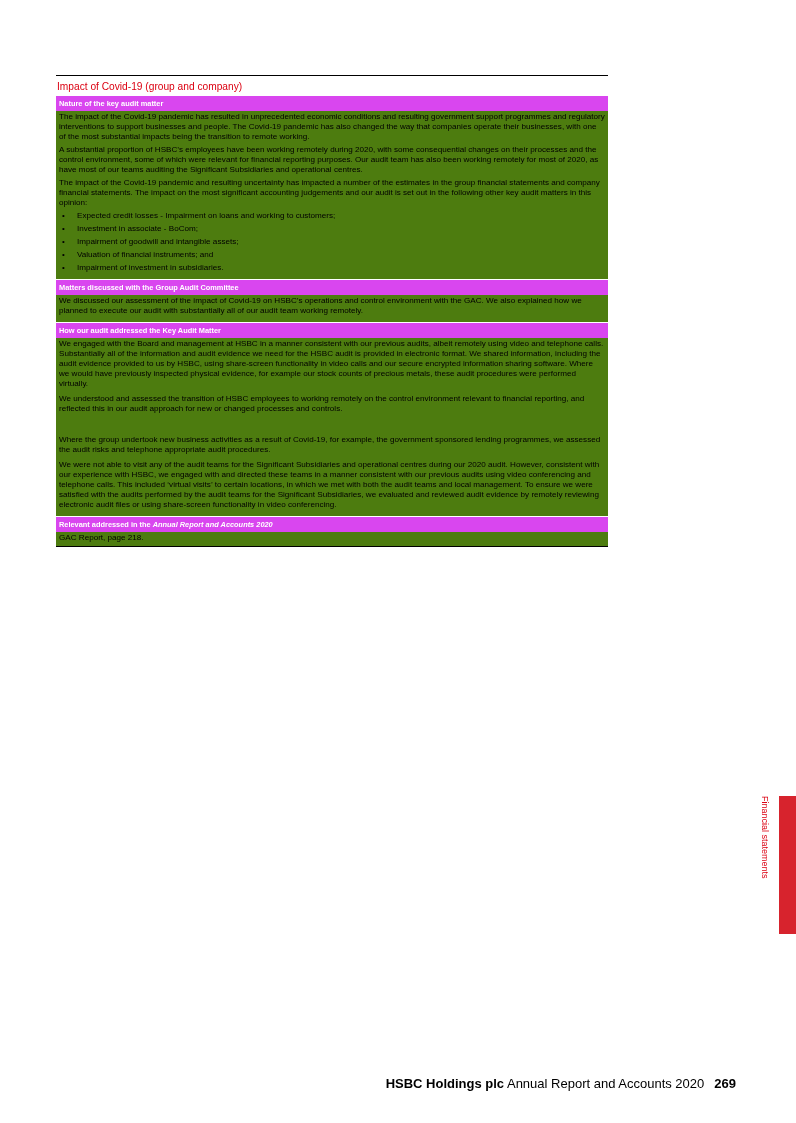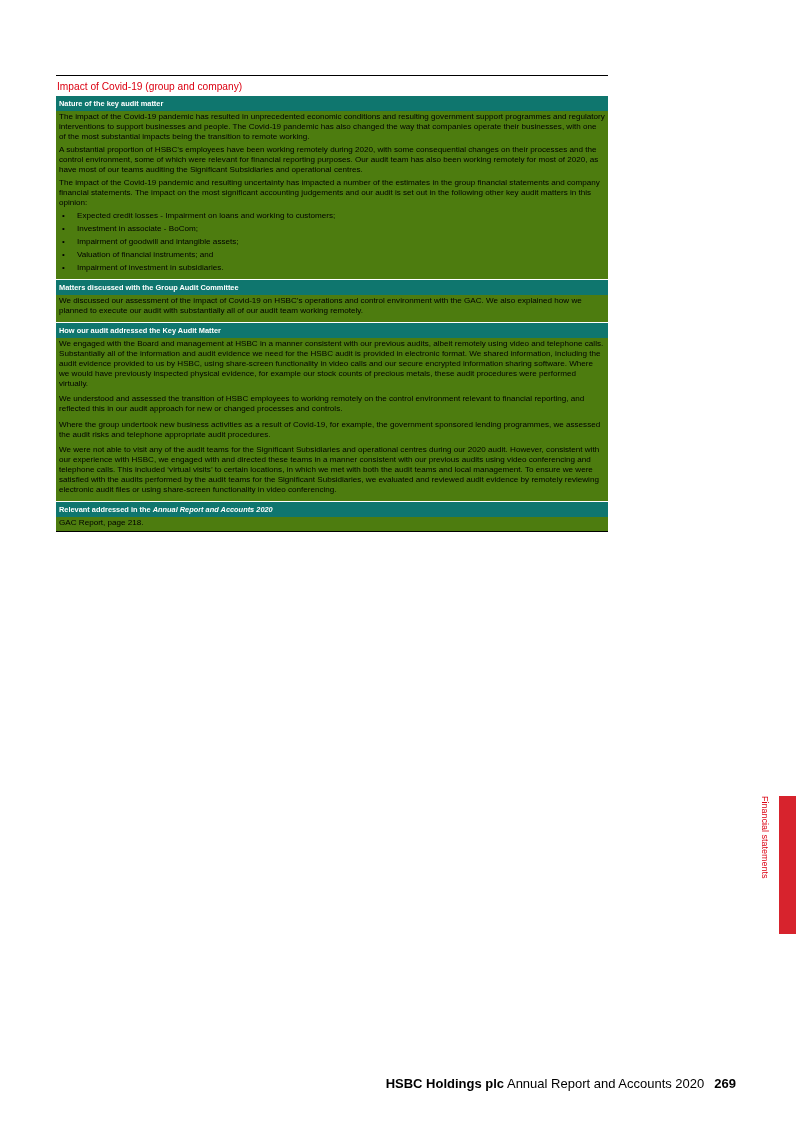--- a/index.html
+++ b/index.html
@@ -6,21 +6,21 @@
     body {
       width: 796px; height: 1123px; position: relative; overflow: hidden;
       font-family: "Liberation Sans", sans-serif; color: #000;
     }
     .content { position: absolute; left: 56px; top: 75px; width: 552px; }
     .top-rule { border-top: 1px solid #000; height: 0; }
     .section-title {
       color: #db0011; font-size: 10.2px; padding: 4px 0 2px 1px; line-height: 14px;
     }
     .bar {
-      background: #0f766e; color: #fff; font-weight: bold; font-size: 7.4px;
+      background: #d946ef; color: #fff; font-weight: bold; font-size: 7.4px;
       padding: 3px 3px 2px 3px; line-height: 10px;
     }
     .bar i { font-style: italic; }
     .body {
       background: #4d7c0f; font-size: 8.1px; line-height: 10.1px;
       padding: 1px 3px 3px 3px; border-bottom: 1px solid #fff;
     }
     .body p { margin: 0 0 2.6px 0; }
     .body ul { margin: 0; padding: 0; list-style: none; }
     .body li { position: relative; padding-left: 18px; margin-bottom: 3px; }
@@ -64,21 +64,21 @@
   </div>
 
   <div class="bar">Matters discussed with the Group Audit Committee</div>
   <div class="body">
     <p>We discussed our assessment of the impact of Covid-19 on HSBC’s operations and control environment with the GAC. We also explained how we planned to execute our audit with substantially all of our audit team working remotely.</p>
   </div>
 
   <div class="bar">How our audit addressed the Key Audit Matter</div>
   <div class="body">
     <p style="margin-bottom:5px">We engaged with the Board and management at HSBC in a manner consistent with our previous audits, albeit remotely using video and telephone calls. Substantially all of the information and audit evidence we need for the HSBC audit is provided in electronic format. We shared information, including the audit evidence provided to us by HSBC, using share-screen functionality in video calls and our secure encrypted information sharing software. Where we would have previously inspected physical evidence, for example our stock counts of precious metals, these audit procedures were performed virtually.</p>
-    <p style="margin-bottom:5px">We understood and assessed the transition of HSBC employees to working remotely on the control environment relevant to financial reporting, and reflected this in our audit approach for new or changed processes and controls.</p>
+    <p style="margin-bottom:20px">We understood and assessed the transition of HSBC employees to working remotely on the control environment relevant to financial reporting, and reflected this in our audit approach for new or changed processes and controls.</p>
     <p style="margin-bottom:5px">Where the group undertook new business activities as a result of Covid-19, for example, the government sponsored lending programmes, we assessed the audit risks and telephone appropriate audit procedures.</p>
     <p>We were not able to visit any of the audit teams for the Significant Subsidiaries and operational centres during our 2020 audit. However, consistent with our experience with HSBC, we engaged with and directed these teams in a manner consistent with our previous audits using video conferencing and telephone calls. This included ‘virtual visits’ to certain locations, in which we met with both the audit teams and local management. To ensure we were satisfied with the audits performed by the audit teams for the Significant Subsidiaries, we evaluated and reviewed audit evidence by remotely reviewing electronic audit files or using share-screen functionality in video conferencing.</p>
   </div>
 
   <div class="bar"><span>Relevant addressed in the </span><i>Annual Report and Accounts 2020</i></div>
   <div class="body last-body">
     <p style="margin:0">GAC Report, page 218.</p>
   </div>
 </div>
 

